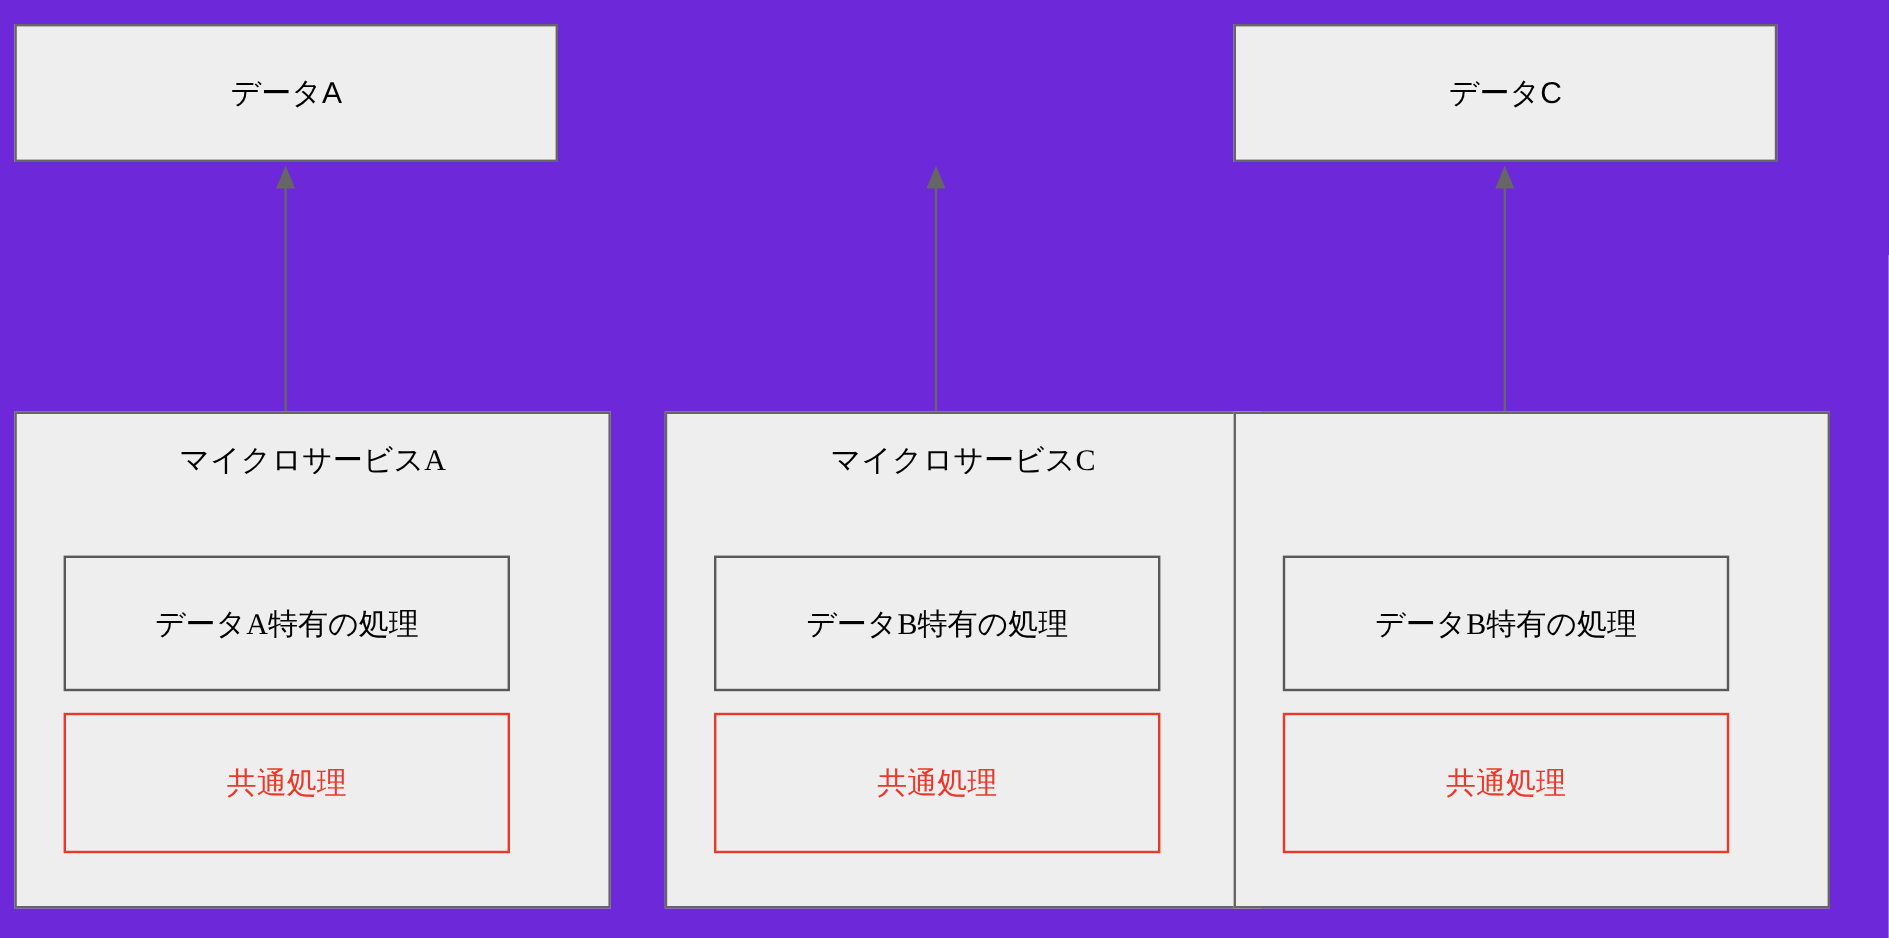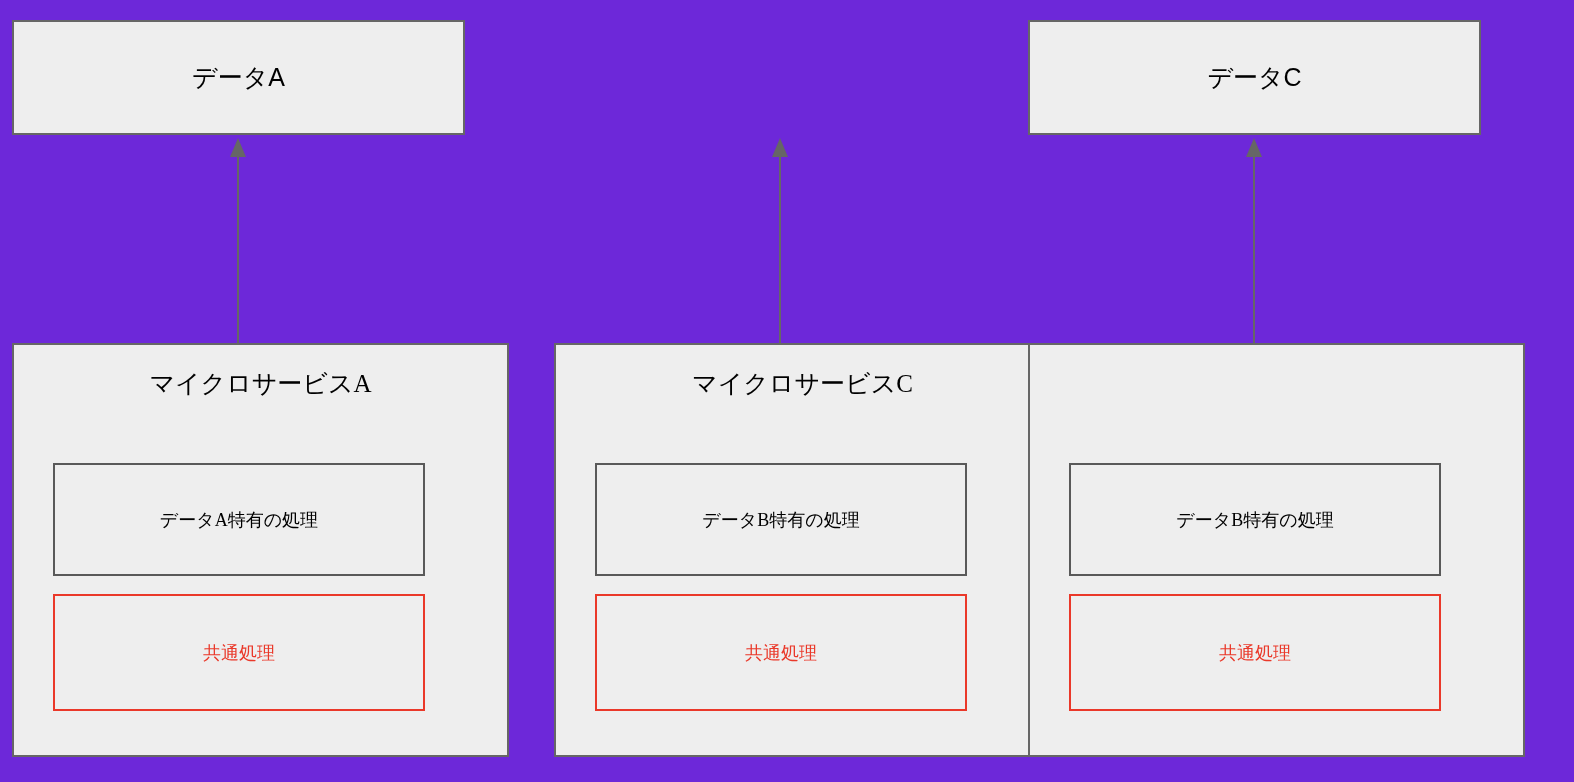--- a/index.html
+++ b/index.html
@@ -91,21 +91,21 @@
     font-size: 25px;
   }
 
   .inner-box {
     position: absolute;
     left: 39px;
     width: 372px;
     display: flex;
     align-items: center;
     justify-content: center;
-    font-size: 18px;
+    font-size: 25px;
   }
   .specific-box {
     top: 118px;
     height: 113px;
     background: var(--box-fill);
     border: 2px solid var(--inner-border);
   }
   .common-box {
     top: 249px;
     height: 117px;

